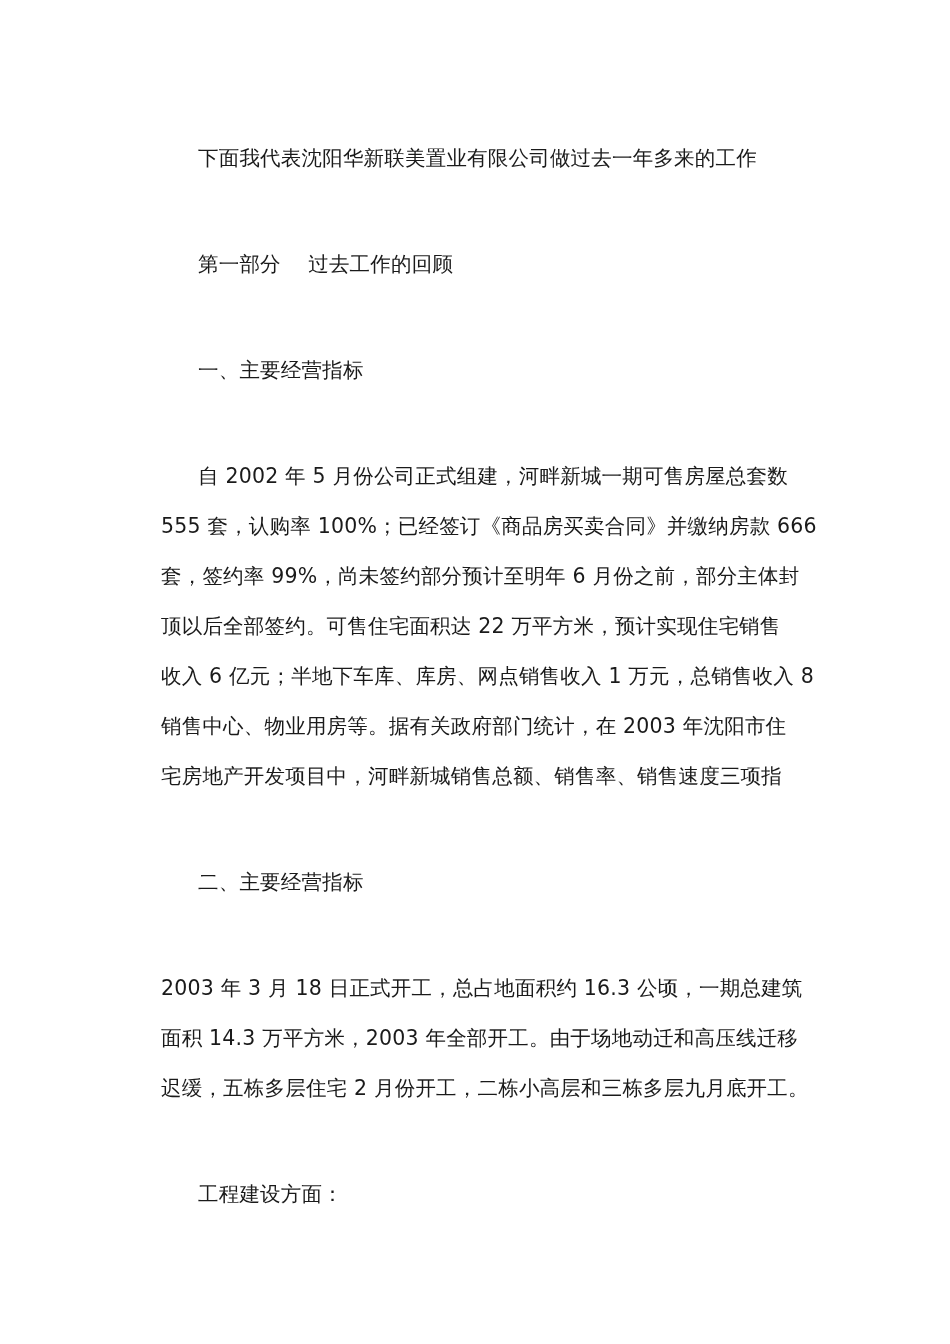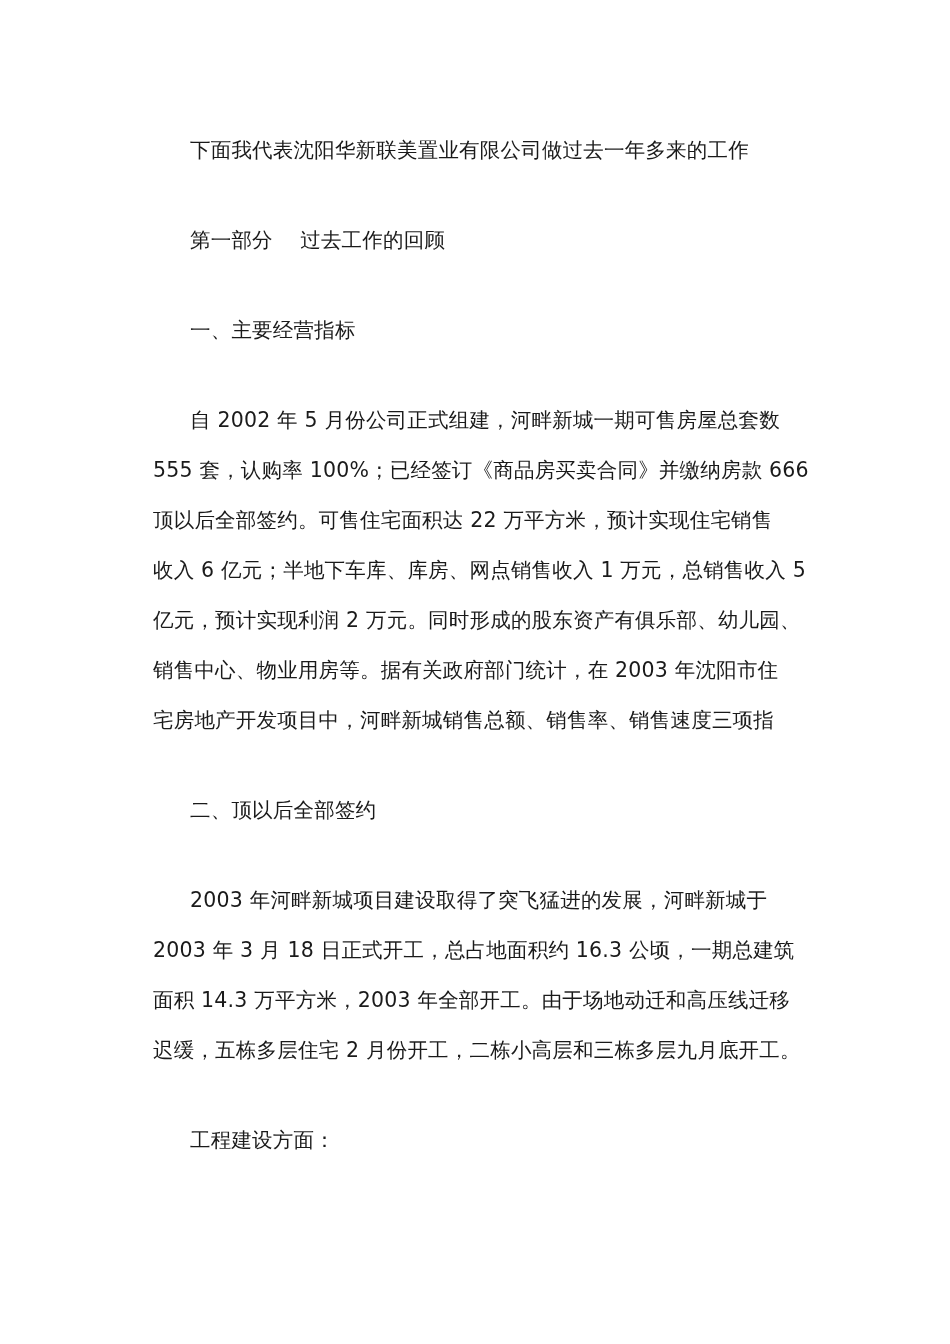--- a/index.html
+++ b/index.html
@@ -15,21 +15,21 @@
     font-family: "DejaVu Sans", "Liberation Sans", sans-serif;
     color: #1a1a1a;
   }
   .page {
     position: absolute;
     left: 145px;
     top: 117px;
     width: 680px;
   }
   .para {
-    margin: 8px;
+    margin: 16px;
     font-size: 20.5px;
     line-height: 50px;
     letter-spacing: 0.2px;
     white-space: nowrap;
   }
   .line { display: block; height: 50px; }
   .indent { padding-left: 37px; }
   .gap { height: 24px; }
 </style>
 </head>
@@ -48,35 +48,34 @@
   <div class="gap"></div>
 
   <div class="para">
     <span class="line indent">一、主要经营指标</span>
   </div>
   <div class="gap"></div>
 
   <div class="para">
     <span class="line indent">自 2002 年 5 月份公司正式组建，河畔新城一期可售房屋总套数</span>
     <span class="line">555 套，认购率 100%；已经签订《商品房买卖合同》并缴纳房款 666</span>
+    <span class="line">套，签约率 99%，尚未签约部分预计至明年 6 月份之前，部分主体封</span>
     <span class="line">顶以后全部签约。可售住宅面积达 22 万平方米，预计实现住宅销售</span>
-    <span class="line">收入 6 亿元；半地下车库、库房、网点销售收入 1 万元，总销售收入 5</span>
-    <span class="line">亿元，预计实现利润 2 万元。同时形成的股东资产有俱乐部、幼儿园、</span>
+    <span class="line">收入 6 亿元；半地下车库、库房、网点销售收入 1 万元，总销售收入 8</span>
     <span class="line">销售中心、物业用房等。据有关政府部门统计，在 2003 年沈阳市住</span>
     <span class="line">宅房地产开发项目中，河畔新城销售总额、销售率、销售速度三项指</span>
   </div>
   <div class="gap"></div>
 
   <div class="para">
-    <span class="line indent">二、顶以后全部签约</span>
+    <span class="line indent">二、主要经营指标</span>
   </div>
   <div class="gap"></div>
 
   <div class="para">
-    <span class="line indent">2003 年河畔新城项目建设取得了突飞猛进的发展，河畔新城于</span>
     <span class="line">2003 年 3 月 18 日正式开工，总占地面积约 16.3 公顷，一期总建筑</span>
     <span class="line">面积 14.3 万平方米，2003 年全部开工。由于场地动迁和高压线迁移</span>
     <span class="line">迟缓，五栋多层住宅 2 月份开工，二栋小高层和三栋多层九月底开工。</span>
   </div>
   <div class="gap"></div>
 
   <div class="para">
     <span class="line indent">工程建设方面：</span>
   </div>
 

